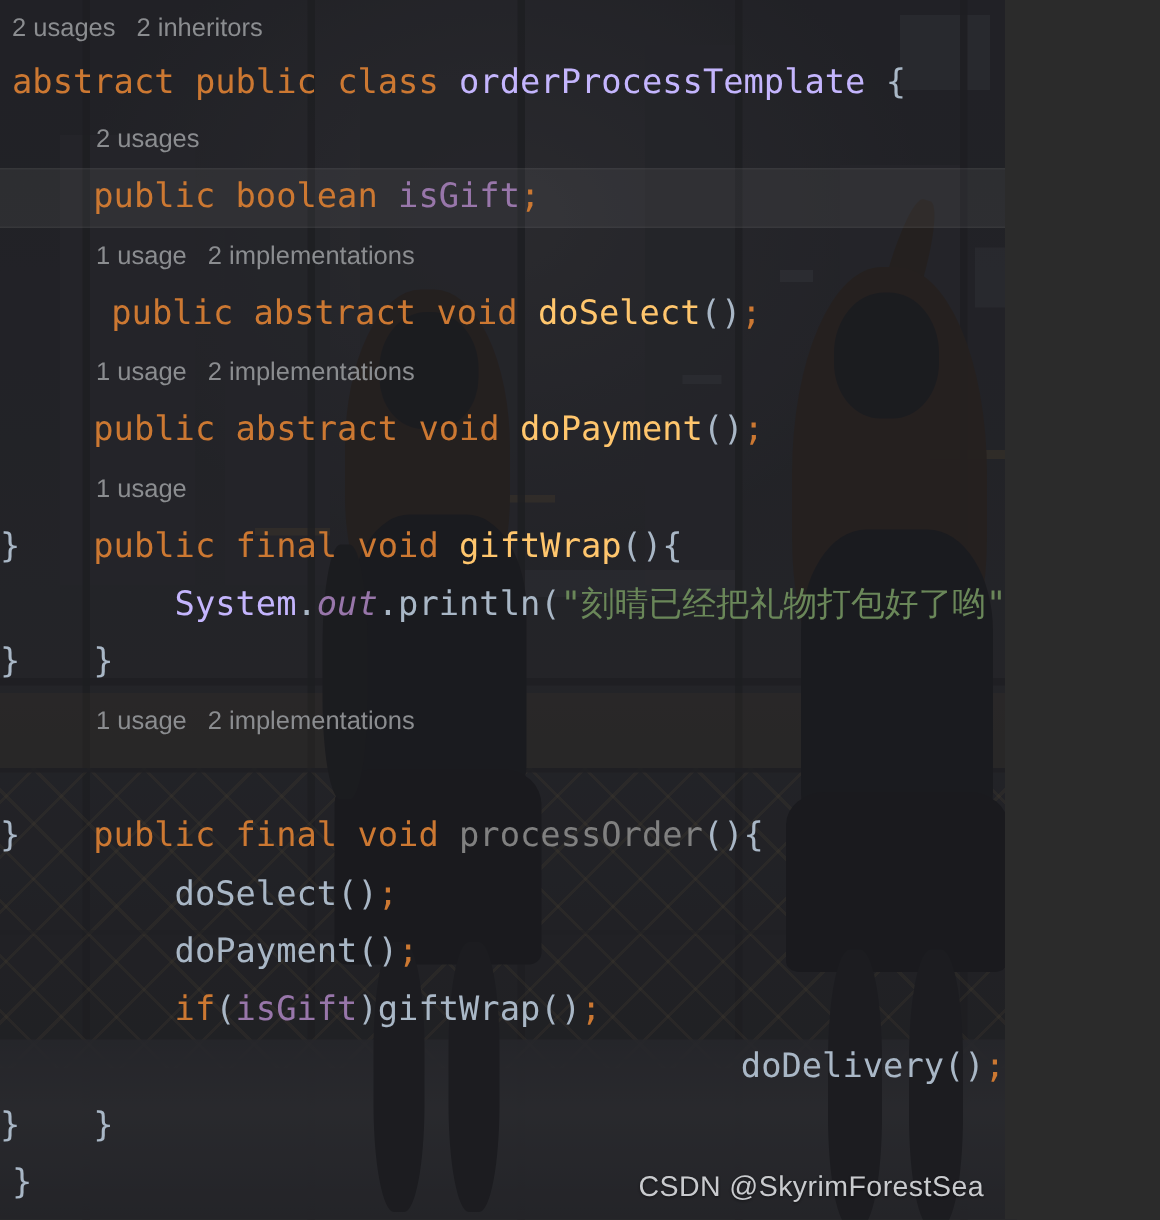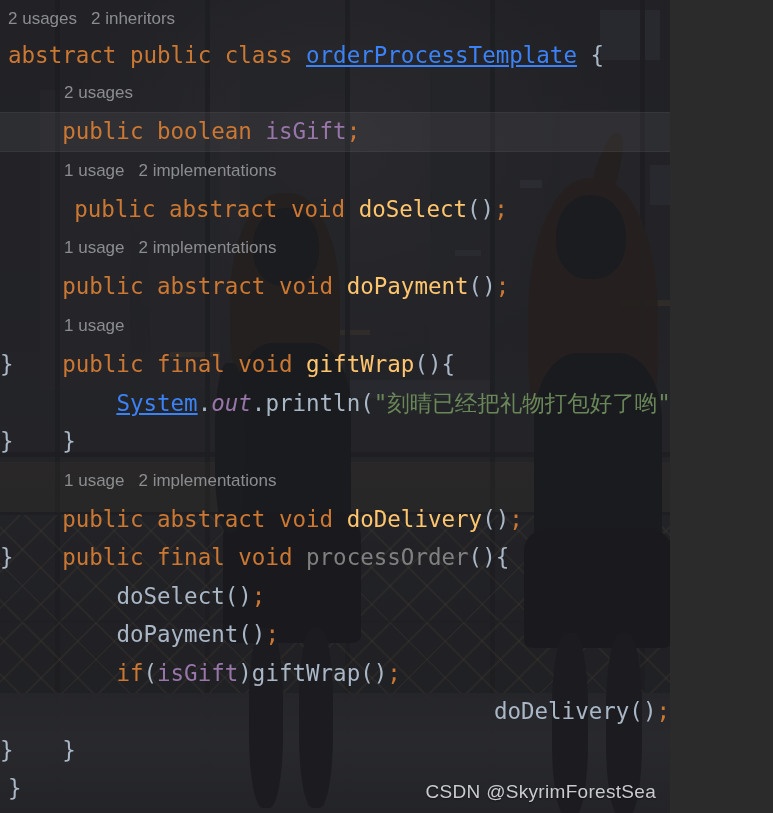--- a/index.html
+++ b/index.html
@@ -67,21 +67,21 @@
   }
   .hint{
     font-family:"Liberation Sans","DejaVu Sans",sans-serif;
     font-size:17px;color:#8b8d90;
   }
   .hint .gap{display:inline-block;width:14px;}
   .src{font-size:22.5px;letter-spacing:0px;}
 
   
   .kw   {color:#cc7832;}
-  .cls  {color:#3b82f6;text-decoration:underline;}
+  .cls  {color:#c4b5fd;}
   .fld  {color:#9876aa;}
   .mdecl{color:#ffc66d;}
   .mcall{color:#a9b7c6;}
   .str  {color:#6a8759;}
   .pun  {color:#a9b7c6;}
   .semi {color:#cc7832;}
   .brc  {color:#a9b7c6;}
   .stat {color:#9876aa;font-style:italic;}
   .dim  {color:#808080;}
 
@@ -173,21 +173,20 @@
       <div class="row src" style="top: 112px; padding-left: 8px;"><span class="pun">    </span><span class="kw">public</span><span class="pun"> </span><span class="kw">boolean</span><span class="pun"> </span><span class="fld">isGift</span><span class="semi">;</span></div>
       <div class="row hint" style="top: 152px; padding-left: 64px;"><span>1 usage</span><span class="gap"></span><span>2 implementations</span></div>
       <div class="row src" style="top: 190px; padding-left: 20px;"><span class="pun">    </span><span class="kw">public</span><span class="pun"> </span><span class="kw">abstract</span><span class="pun"> </span><span class="kw">void</span><span class="pun"> </span><span class="mdecl">doSelect</span><span class="pun">()</span><span class="semi">;</span></div>
       <div class="row hint" style="top: 229px; padding-left: 64px;"><span>1 usage</span><span class="gap"></span><span>2 implementations</span></div>
       <div class="row src" style="top: 267px; padding-left: 8px;"><span class="pun">    </span><span class="kw">public</span><span class="pun"> </span><span class="kw">abstract</span><span class="pun"> </span><span class="kw">void</span><span class="pun"> </span><span class="mdecl">doPayment</span><span class="pun">()</span><span class="semi">;</span></div>
       <div class="row hint" style="top: 307px; padding-left: 64px;"><span>1 usage</span></div>
       <div class="row src" style="top: 345px; padding-left: 8px;"><span class="pun">    </span><span class="kw">public</span><span class="pun"> </span><span class="kw">final</span><span class="pun"> </span><span class="kw">void</span><span class="pun"> </span><span class="mdecl">giftWrap</span><span class="pun">(){</span></div>
       <div class="row src" style="top: 384px; padding-left: 8px;"><span class="pun">        </span><span class="cls">System</span><span class="pun">.</span><span class="stat">out</span><span class="pun">.</span><span class="mcall">println</span><span class="pun">(</span><span class="str">"刻晴已经把礼物打包好了哟"</span><span class="pun">)</span><span class="semi">;</span></div>
       <div class="row src" style="top: 422px; padding-left: 8px;"><span class="pun">    </span><span class="brc">}</span></div>
       <div class="row hint" style="top: 462px; padding-left: 64px;"><span>1 usage</span><span class="gap"></span><span>2 implementations</span></div>
-      <div class="row src" style="top: 500px; padding-left: 8px;"><span class="pun">    </span><span class="kw">public</span><span class="pun"> </span><span class="kw">abstract</span><span class="pun"> </span><span class="kw">void</span><span class="pun"> </span><span class="mdecl">doDelivery</span><span class="pun">()</span><span class="semi">;</span></div>
       <div class="row src" style="top: 538px; padding-left: 8px;"><span class="pun">    </span><span class="kw">public</span><span class="pun"> </span><span class="kw">final</span><span class="pun"> </span><span class="kw">void</span><span class="pun"> </span><span class="dim">processOrder</span><span class="pun">(){</span></div>
       <div class="row src" style="top: 577px; padding-left: 8px;"><span class="pun">        </span><span class="mcall">doSelect</span><span class="pun">()</span><span class="semi">;</span></div>
       <div class="row src" style="top: 615px; padding-left: 8px;"><span class="pun">        </span><span class="mcall">doPayment</span><span class="pun">()</span><span class="semi">;</span></div>
       <div class="row src" style="top: 654px; padding-left: 8px;"><span class="pun">        </span><span class="kw">if</span><span class="pun">(</span><span class="fld">isGift</span><span class="pun">)</span><span class="mcall">giftWrap</span><span class="pun">()</span><span class="semi">;</span></div>
       <div class="row src" style="top: 692px; padding-left: 8px; text-align: right;"><span class="pun">        </span><span class="mcall">doDelivery</span><span class="pun">()</span><span class="semi">;</span></div>
       <div class="row src" style="top: 731px; padding-left: 8px;"><span class="pun">    </span><span class="brc">}</span></div>
       <div class="row src" style="top: 769px; padding-left: 8px;"><span class="brc">}</span></div>
     </div>
 
   <div class="gutter-brace" style="top:345px;">}</div>

